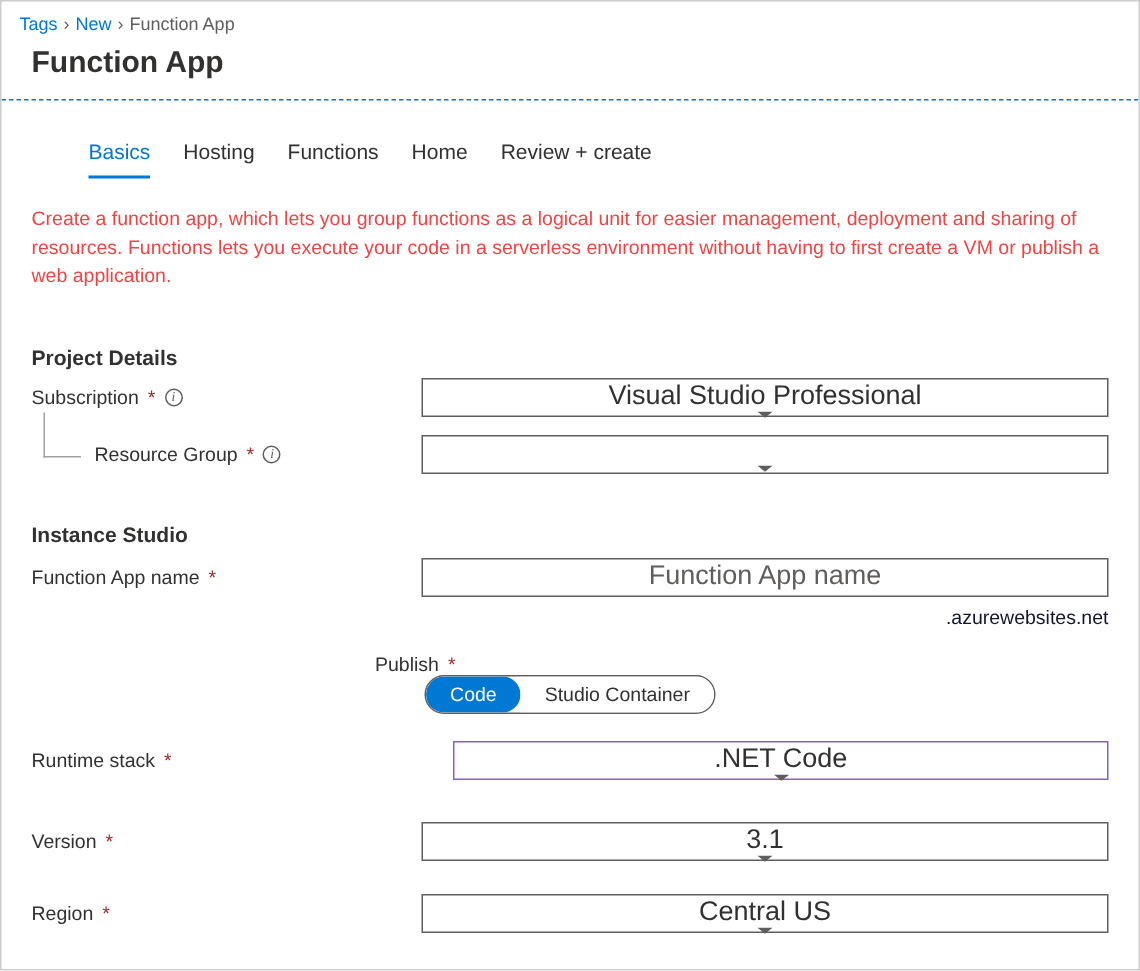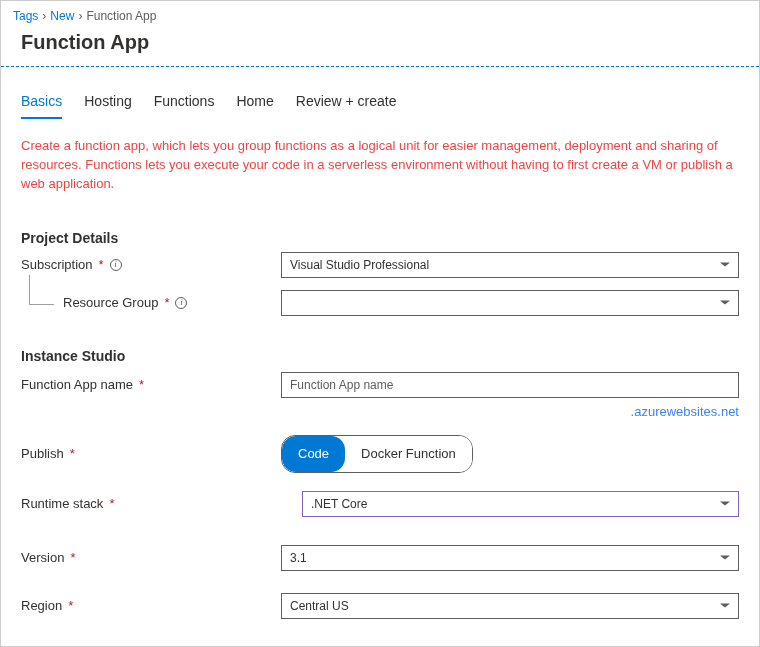--- a/index.html
+++ b/index.html
@@ -45,20 +45,21 @@
     .tab {
       font-size: 14px;
       color: #323130;
       padding: 6px 0 8px 0;
       cursor: pointer;
       border-bottom: 2px solid transparent;
     }
     .tab.active {
       color: #0078d4;
       border-bottom: 2px solid #0078d4;
+      margin-left: 38px;
     }
     .description {
       font-size: 13px;
       line-height: 1.45;
       color: #ef4444;
       margin-bottom: 36px;
     }
     .section-title {
       font-size: 14px;
       font-weight: 600;
@@ -66,20 +67,21 @@
     }
     .section-desc {
       font-size: 13px;
       line-height: 1.45;
       margin-bottom: 14px;
     }
     .form-row {
       display: flex;
       align-items: center;
       margin-bottom: 12px;
+      text-align: right;
     }
     .form-row.tight { margin-bottom: 6px; }
     .label-col {
       width: 260px;
       flex-shrink: 0;
       display: flex;
       align-items: center;
       gap: 6px;
       font-size: 13px;
     }
@@ -113,26 +115,27 @@
     .control-col {
       flex: 1;
       max-width: 470px;
     }
     .select-box, .input-box {
       width: 100%;
       height: 26px;
       border: 1px solid #605e5c;
       background: #fff;
       padding: 0 8px;
-      font-size: 12px;
+      font-size: 18px;
       display: flex;
       align-items: center;
       justify-content: space-between;
       cursor: pointer;
       position: relative;
+      flex-direction: column;
     }
     .select-box.highlight { border-color: #8661c5; }
     .input-box { cursor: text; }
     .input-box .placeholder { color: #605e5c; }
     .chevron {
       width: 0; height: 0;
       border-left: 5px solid transparent;
       border-right: 5px solid transparent;
       border-top: 5px solid #605e5c;
       border-bottom: none;
@@ -146,31 +149,31 @@
       color: #0078d4;
       font-size: 13px;
       cursor: pointer;
       display: inline-block;
       margin-top: 4px;
     }
     .section-spacer { height: 26px; }
     .suffix-row {
       text-align: right;
       font-size: 13px;
-      color: #3b82f6;
+      color: #0f172a;
       max-width: 730px;
       margin-top: 2px;
       margin-bottom: 16px;
     }
     .pill-group {
       display: inline-flex;
       border: 1px solid #605e5c;
       border-radius: 14px;
       overflow: hidden;
-      height: 38px;
+      height: 26px;
       align-items: stretch;
     }
     .pill {
       padding: 0 16px;
       display: flex;
       align-items: center;
       font-size: 13px;
       cursor: pointer;
       background: #fff;
       color: #323130;
@@ -253,41 +256,41 @@
       <span class="required">*</span>
     </div>
     <div class="control-col">
       <div class="input-box">
         <span class="placeholder">Function App name</span>
       </div>
     </div>
   </div>
   <div class="suffix-row">.azurewebsites.net</div>
 
-  <div class="form-row" style="margin-bottom:18px;">
+  <div class="form-row" style="margin-bottom:18px;flex-direction:column;">
     <div class="label-col">
       <span>Publish</span>
       <span class="required">*</span>
     </div>
     <div class="control-col">
       <div class="pill-group">
         <div class="pill active">Code</div>
-        <div class="pill">Docker Function</div>
+        <div class="pill">Studio Container</div>
       </div>
     </div>
   </div>
 
   <div class="form-row" style="margin-bottom:28px;gap:21px;">
     <div class="label-col">
       <span>Runtime stack</span>
       <span class="required">*</span>
     </div>
     <div class="control-col">
       <div class="select-box highlight">
-        <span>.NET Core</span>
+        <span>.NET Code</span>
         <span class="chevron-wrapper">
             <span class="chevron"></span>
           </span>
       </div>
     </div>
   </div>
 
   <div class="form-row" style="margin-bottom:22px;">
     <div class="label-col">
       <span>Version</span>

